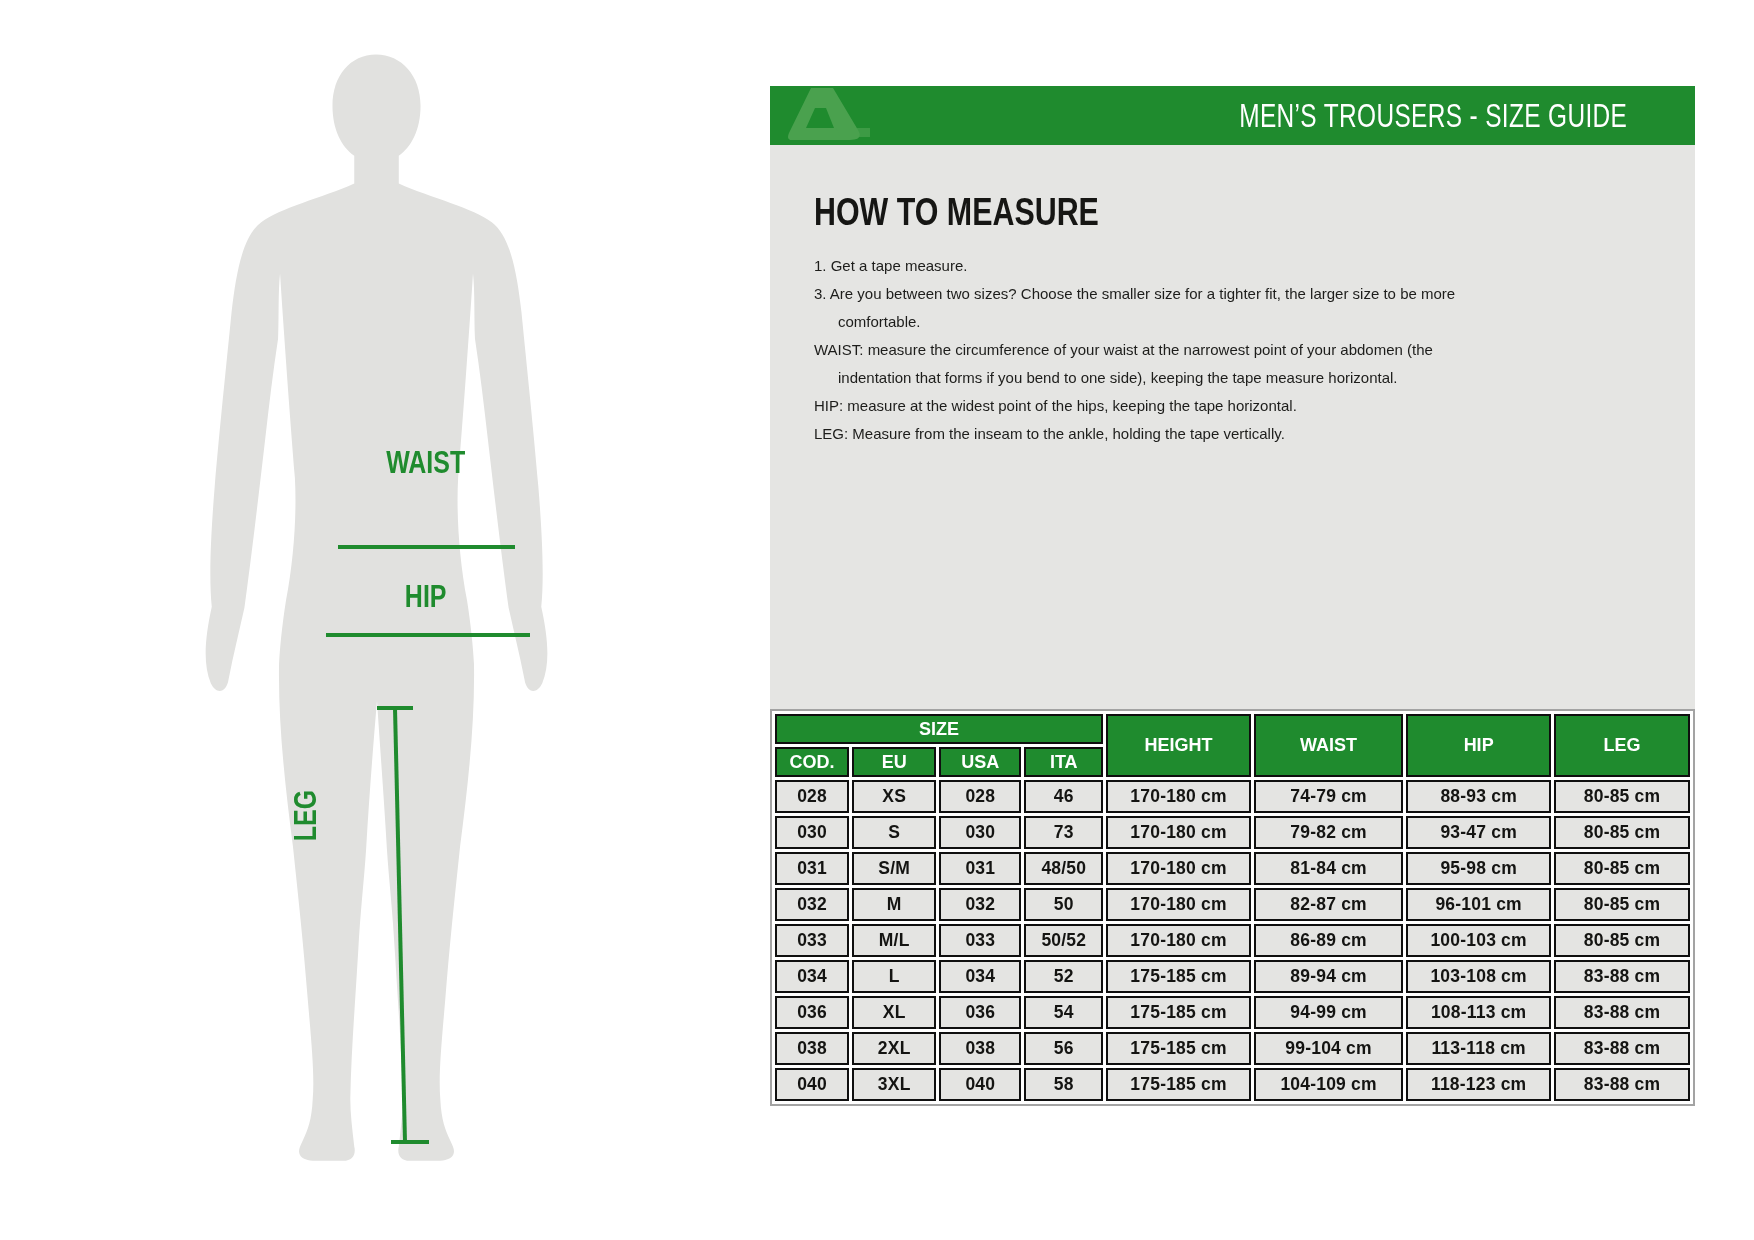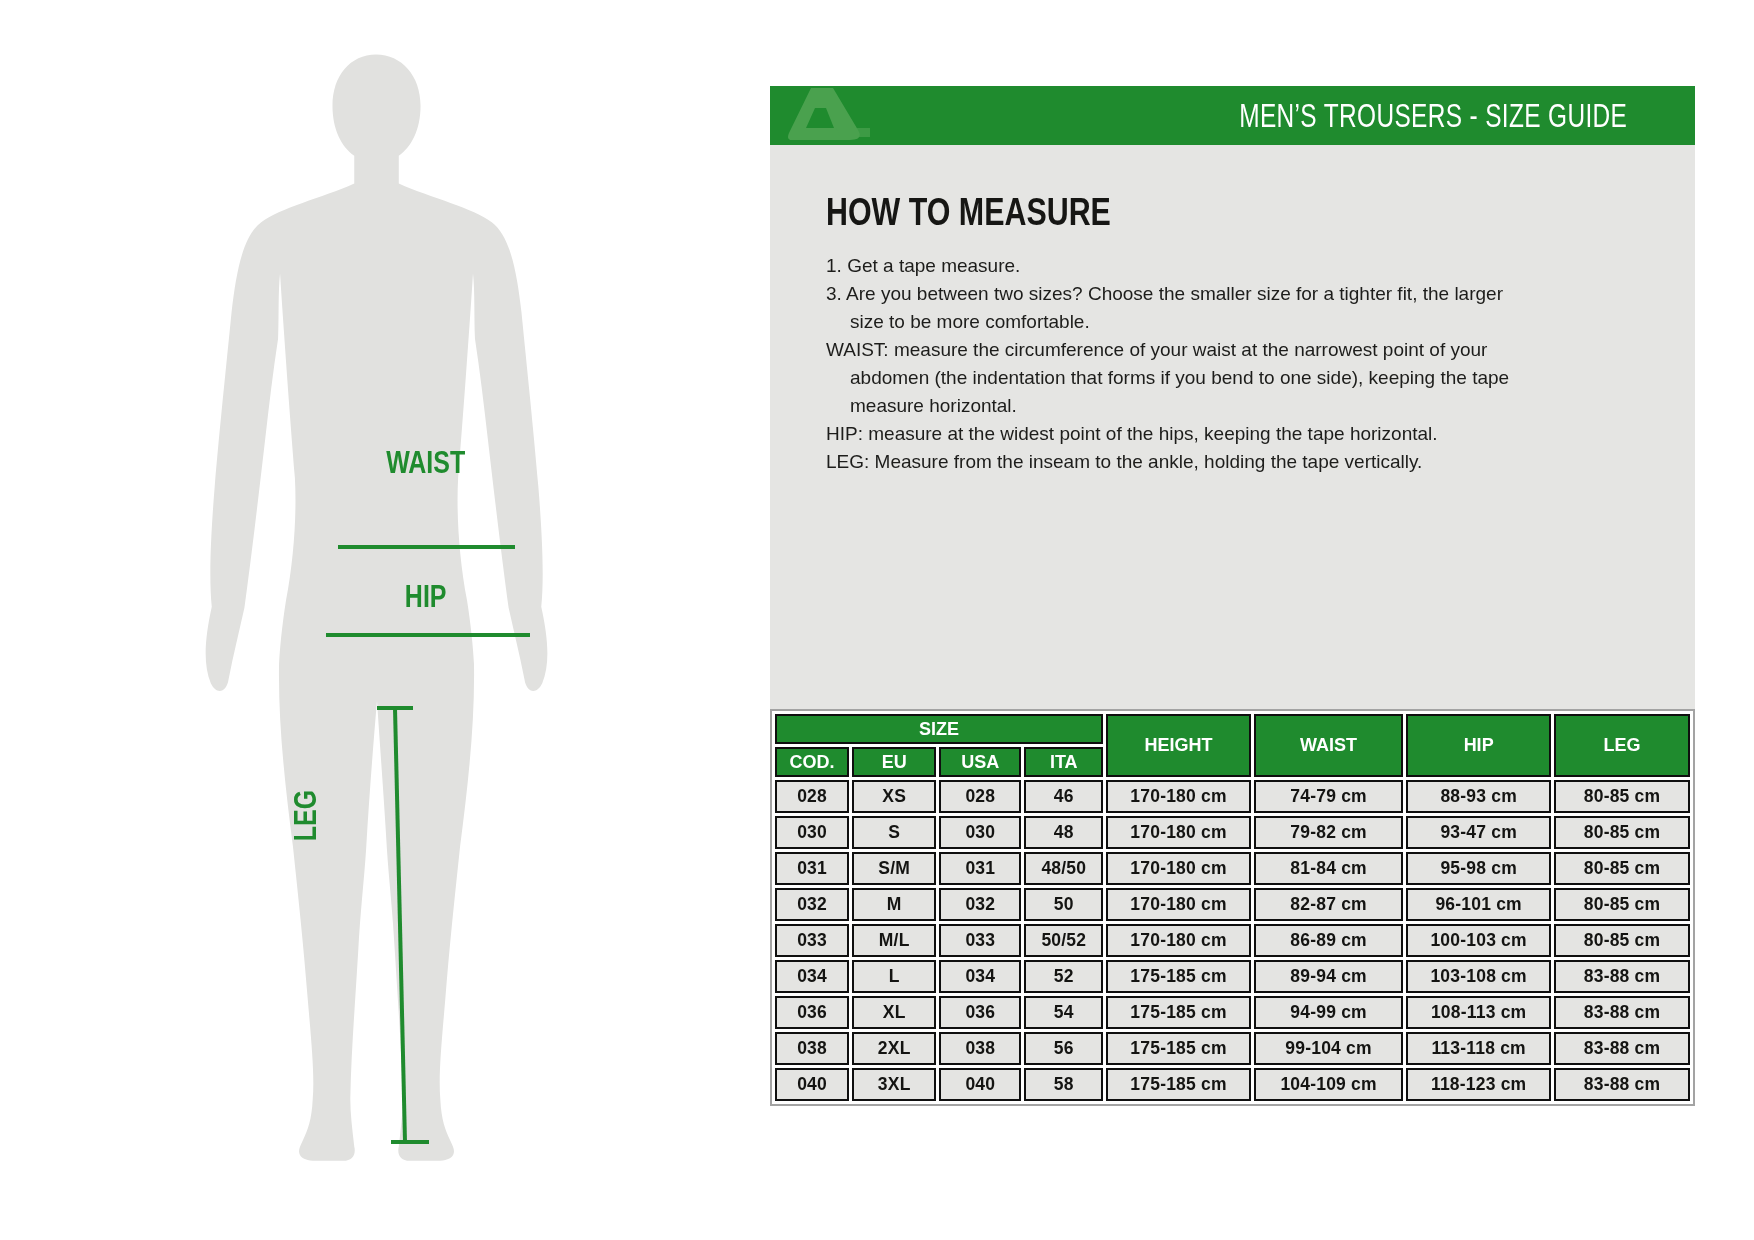--- a/index.html
+++ b/index.html
@@ -22,23 +22,23 @@
   .hip-line{left:326px;top:633px;width:204px;}
   .leg-line-svg{position:absolute;left:372px;top:702px;width:64px;height:446px;}
 
   
   .panel{position:absolute;left:770px;top:86px;width:925px;height:1005px;background:#e5e5e3;}
   .title-bar{position:absolute;left:0;top:0;width:100%;height:59px;background:#1f8b2e;
              display:flex;align-items:center;justify-content:flex-end;overflow:hidden;}
   .title-bar .bar-title{color:#ffffff;font-size:33px;letter-spacing:.5px;transform:scaleX(0.74);}
   .logo{position:absolute;left:8px;top:2px;width:92px;height:57px;}
 
-  .content{position:absolute;left:16px;top:59px;width:100%;padding:46px 33px 0 40px;box-sizing:border-box;}
+  .content{position:absolute;left:4px;top:59px;width:100%;padding:46px 33px 0 40px;box-sizing:border-box;}
   .htm-heading{font-size:38px;color:#161614;margin:0 0 18px 0;}
-  .body-text{font-size:19px;line-height:28px;width:690px;}
+  .body-text{font-size:15px;line-height:28px;width:690px;}
   .hang{margin:0;padding-left:24px;text-indent:-24px;}
   .defs{}
 
   
   .size-table-wrap{position:absolute;left:0;top:623px;width:100%;}
   table.size-table{width:100%;border-collapse:separate;border-spacing:3px;background:#ffffff;
                    border:2px solid #a3a3a3;table-layout:fixed;}
   .size-table th,.size-table td{border:2px solid #0f0f0f;text-align:center;vertical-align:middle;padding:0;}
   .size-table th{background:#1f8b2e;color:#ffffff;font-size:18px;font-weight:700;height:26px;}
   .size-table td{background:#e4e4e2;color:#141412;font-weight:700;font-size:17.5px;height:29px;letter-spacing:.2px;}
@@ -162,21 +162,21 @@
             <td>46</td>
             <td>170-180 cm</td>
             <td>74-79 cm</td>
             <td>88-93 cm</td>
             <td>80-85 cm</td>
           </tr>
       <tr>
             <td>030</td>
             <td>S</td>
             <td>030</td>
-            <td>48</td>
+            <td>73</td>
             <td>170-180 cm</td>
             <td>79-82 cm</td>
             <td>93-47 cm</td>
             <td>80-85 cm</td>
           </tr>
       <tr>
             <td>031</td>
             <td>S/M</td>
             <td>031</td>
             <td>48/50</td>

